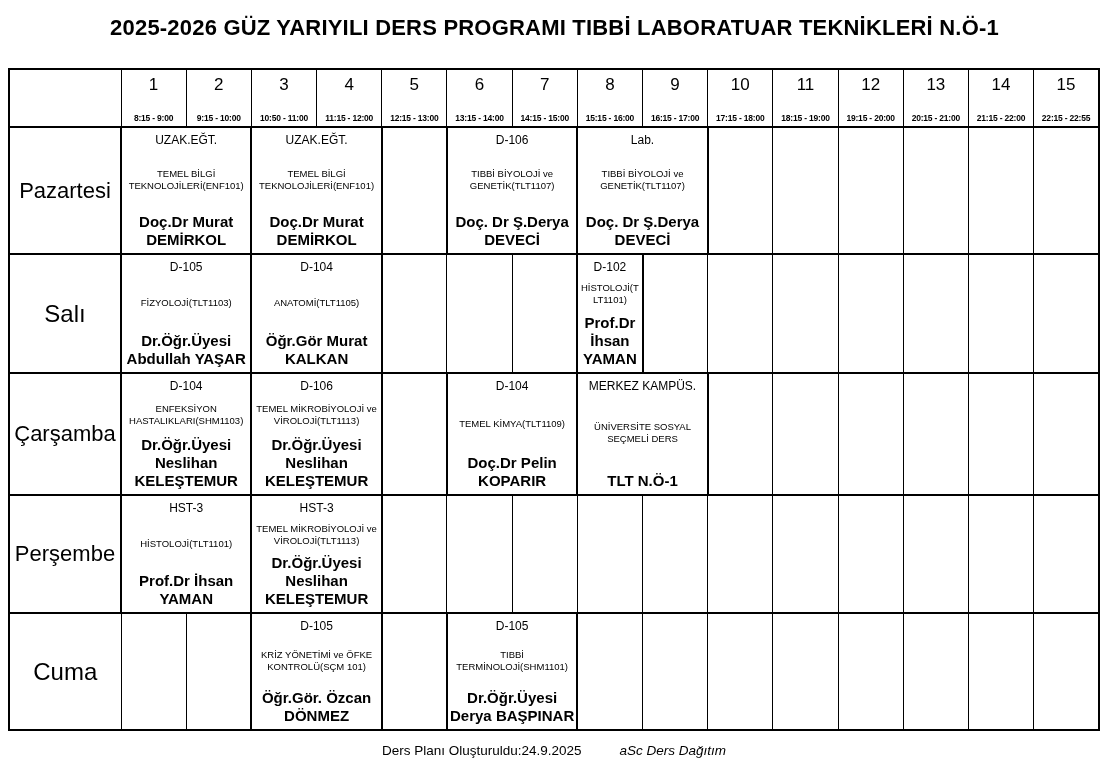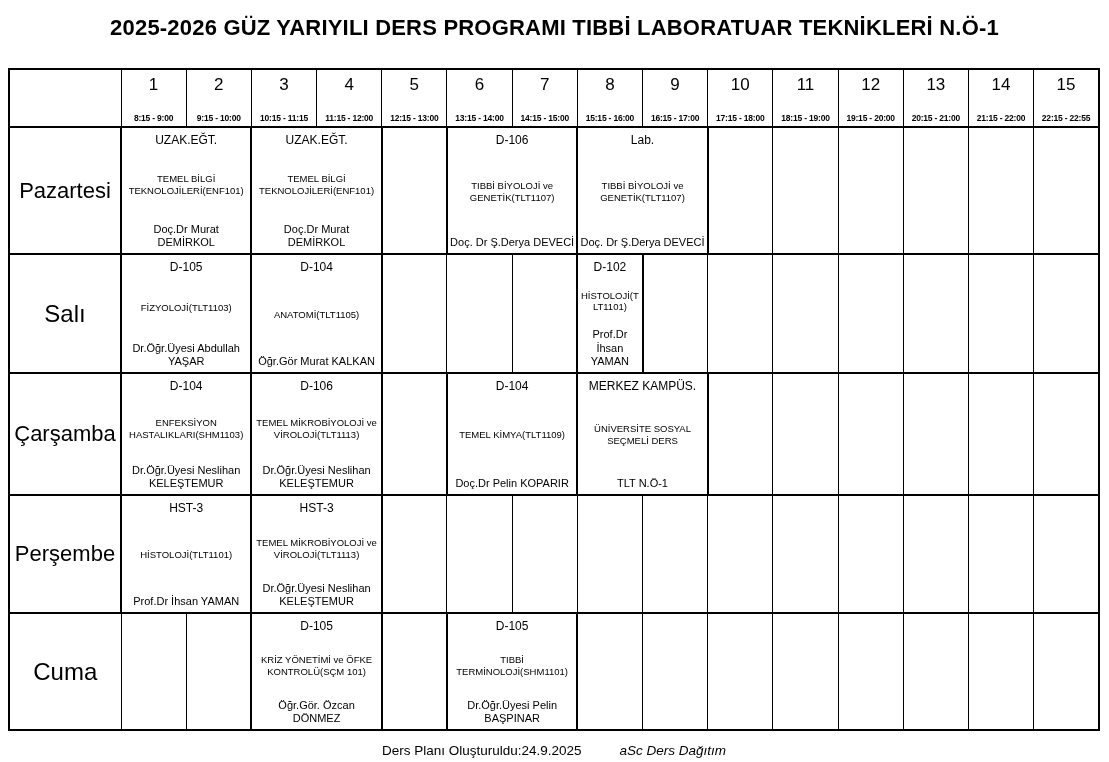--- a/index.html
+++ b/index.html
@@ -32,21 +32,21 @@
   tbody tr:nth-child(3) > th, tbody tr:nth-child(3) > td { height:120px; }
   tbody tr:nth-child(4) > th, tbody tr:nth-child(4) > td { height:116px; }
   tbody tr:nth-child(5) > th, tbody tr:nth-child(5) > td { height:115px; }
 
   td.lesson { border-left-width:2px; border-right-width:2px; vertical-align:top; }
   .cellwrap { height:100%; box-sizing:border-box; display:flex; flex-direction:column;
               justify-content:space-between; align-items:center; text-align:center;
               padding:5px 2px 4px 2px; }
   .room    { font-size:12px;  line-height:1.2; }
   .course  { font-size:9.5px; line-height:1.25; overflow-wrap:anywhere; }
-  .teacher { font-size:11px; line-height:1.2; }
+  .teacher { font-size:15px; line-height:1.2;font-weight:bold; }
 
   .footer { position:absolute; left:8px; right:9px; top:743px;
             display:flex; justify-content:center; font-size:13.5px; }
   .footer .brand { font-style:italic;margin-left:38px; }
 </style>
 </head>
 <body>
 
 <div class="page">
 
@@ -62,21 +62,21 @@
       <th>
             <div class="pnum">1</div>
             <div class="ptime">8:15 - 9:00</div>
           </th>
           <th>
             <div class="pnum">2</div>
             <div class="ptime">9:15 - 10:00</div>
           </th>
           <th>
             <div class="pnum">3</div>
-            <div class="ptime">10:15 - 11:15</div>
+            <div class="ptime">10:50 - 11:00</div>
           </th>
           <th>
             <div class="pnum">4</div>
             <div class="ptime">11:15 - 12:00</div>
           </th>
           <th>
             <div class="pnum">5</div>
             <div class="ptime">12:15 - 13:00</div>
           </th>
           <th>
@@ -269,21 +269,21 @@
               <div class="room">D-105</div>
               <div class="course">KRİZ YÖNETİMİ ve ÖFKE KONTROLÜ(SÇM 101)</div>
               <div class="teacher">Öğr.Gör. Özcan DÖNMEZ</div>
             </div>
           </td>
           <td class="empty"></td>
           <td class="lesson" colspan="2">
             <div class="cellwrap">
               <div class="room">D-105</div>
               <div class="course">TIBBİ TERMİNOLOJİ(SHM1101)</div>
-              <div class="teacher">Dr.Öğr.Üyesi Pelin BAŞPINAR</div>
+              <div class="teacher">Dr.Öğr.Üyesi Derya BAŞPINAR</div>
             </div>
           </td>
           <td class="empty"></td>
           <td class="empty"></td>
           <td class="empty"></td>
           <td class="empty"></td>
           <td class="empty"></td>
           <td class="empty"></td>
           <td class="empty"></td>
           <td class="empty"></td>

